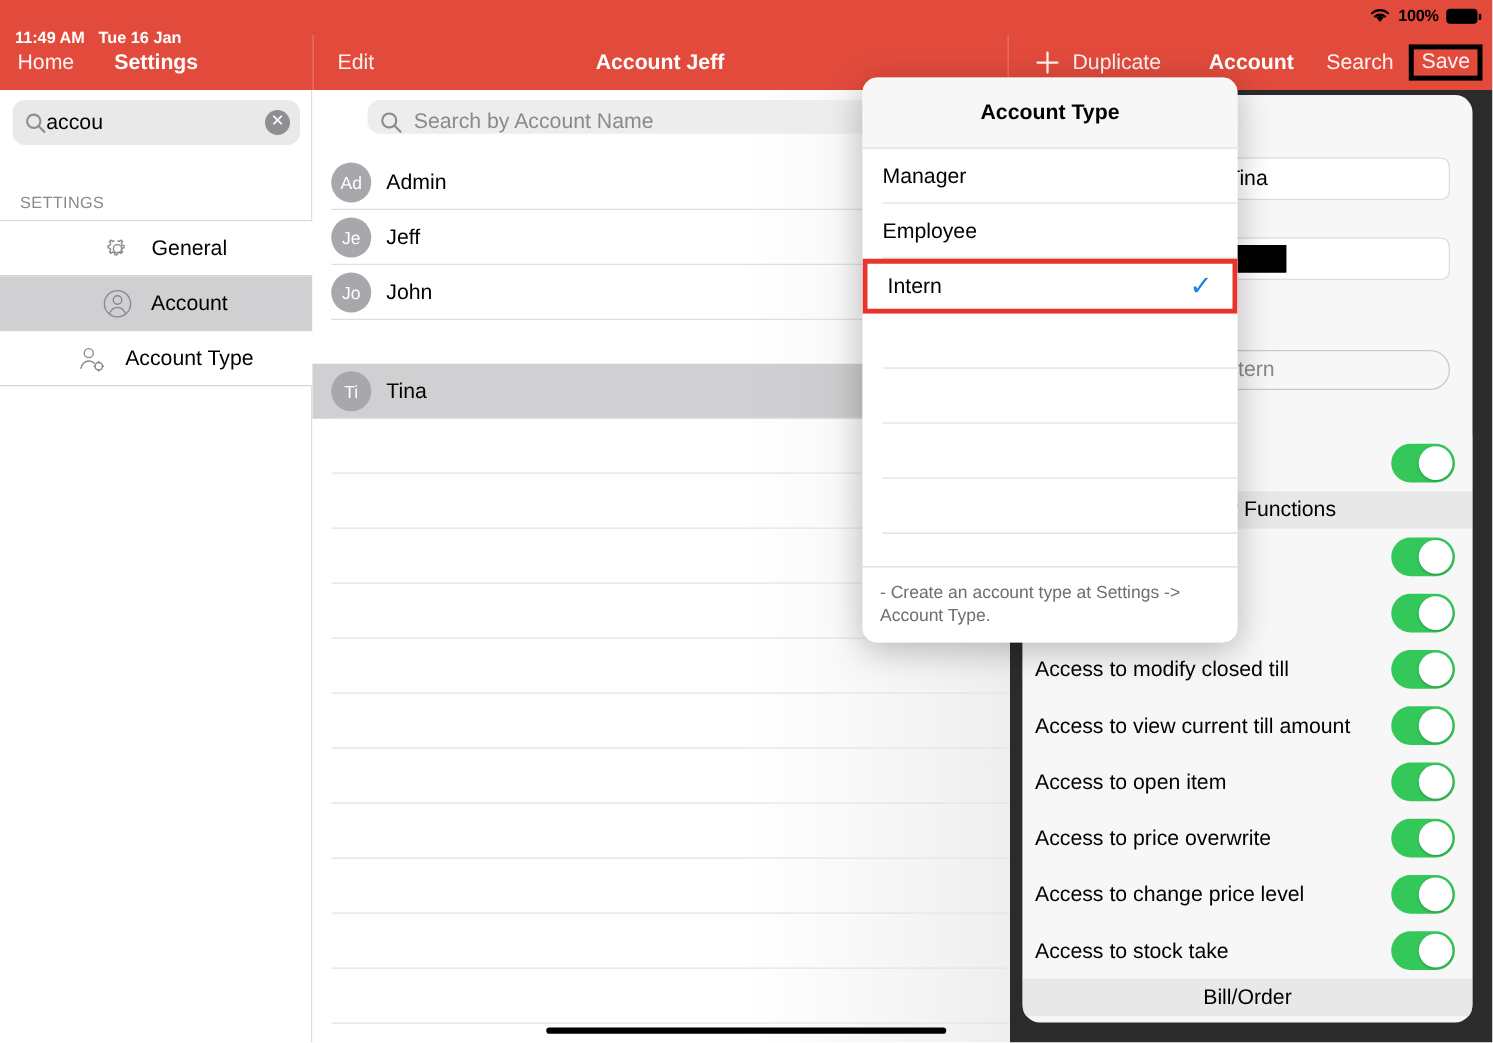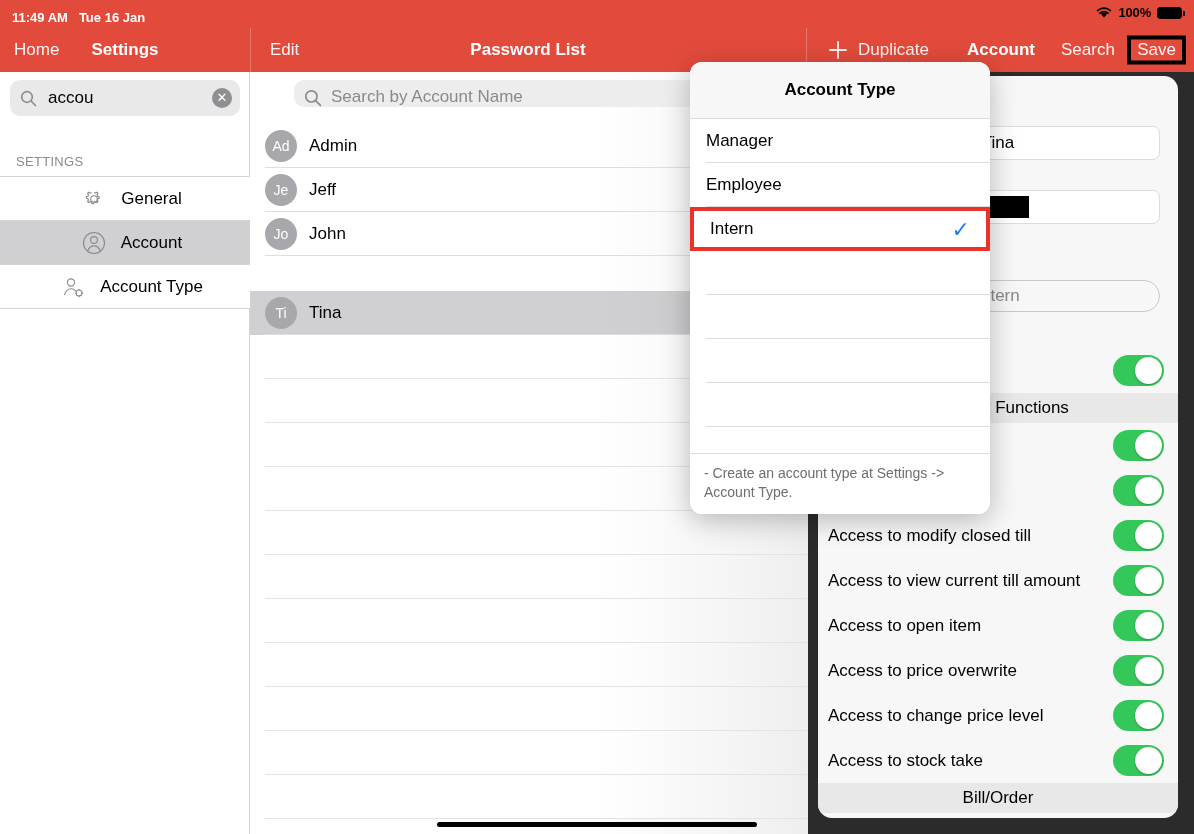--- a/index.html
+++ b/index.html
@@ -12,21 +12,21 @@
 
   
   .navbar {
     position: absolute; top: 0; left: 0; width: 1194px; height: 72px;
     background: #e24b3c;
   }
   .statusbar {
     position: absolute; top: 0; left: 0; width: 1194px; height: 28px;
     color: #fff; font-size: 13px; font-weight: bold;
   }
-  .status-left { position: absolute; left: 12px; top: 10px; display: flex; gap: 11px; align-items: center; }
+  .status-left { position: absolute; left: 12px; top: 22px; display: flex; gap: 11px; align-items: center; }
   .status-right { position: absolute; right: 12px; top: 5px; display: flex; gap: 6px; align-items: center; }
   .batt {
     width: 25px; height: 12px; border: 1.6px solid #000; border-radius: 3.2px;
     position: relative; background: #000;
   }
   .batt:after {
     content:""; position:absolute; right:-4px; top:3.2px; width:2px; height:5px;
     background:#000; border-radius:0 1px 1px 0;
   }
   .pct { color:#000; font-size: 13px; font-weight: bold; letter-spacing:-0.2px; }
@@ -57,21 +57,21 @@
   .save-wrap .navbtn { position: static; transform:none; display:block; }
 
   
   .sidebar {
     position: absolute; left: 0; top: 72px; width: 250px; height: 762px;
     background: #fff; border-right: 1px solid #d4d4d6;
   }
   .search-field {
     position: absolute; left: 10px; top: 8px; width: 230px; height: 36px;
     background: #e9e9ea; border-radius: 10px; display:flex; align-items:center;
-    padding: 0 8px 0 10px; gap: 11px; cursor: text;
+    padding: 0 8px 0 10px; gap: 0; cursor: text;
   }
   .search-field .txt { font-size: 17px; color: #000; flex: 1; }
   .clear-btn {
     width: 20px; height: 20px; border-radius: 50%; background: #8e8e93;
     color:#fff; font-size: 13px; line-height: 20px; text-align:center; cursor:pointer;
     font-family: "DejaVu Sans", sans-serif;
   }
   .sec-header {
     position:absolute; left: 16px; top: 82px; font-size: 13px; color: #8a8a8e;
     letter-spacing: 0.3px;
@@ -215,21 +215,21 @@
   <div class="nav-divider" style="left:250px"></div>
   <div class="nav-divider" style="left:806px"></div>
 
   <div class="navseg nav-sidebar">
     <span class="navbtn" style="left:14px">Home</span>
     <span class="navtitle">Settings</span>
   </div>
 
   <div class="navseg nav-mid">
     <span class="navbtn" style="left:20px">Edit</span>
-    <span class="navtitle">Password List</span>
+    <span class="navtitle">Account Jeff</span>
   </div>
 
   <div class="navseg nav-right">
     <svg class="plus-icon" style="left:22px" viewBox="0 0 20 20">
       <path d="M10 2 V18 M2 10 H18" stroke="#fff" stroke-width="1.8" stroke-linecap="round"></path>
     </svg>
     <span class="navbtn" style="left:52px">Duplicate</span>
     <span class="navtitle" style="left:195px">Account</span>
     <span class="navbtn" style="left:255px">Search</span>
     <span class="save-wrap">

